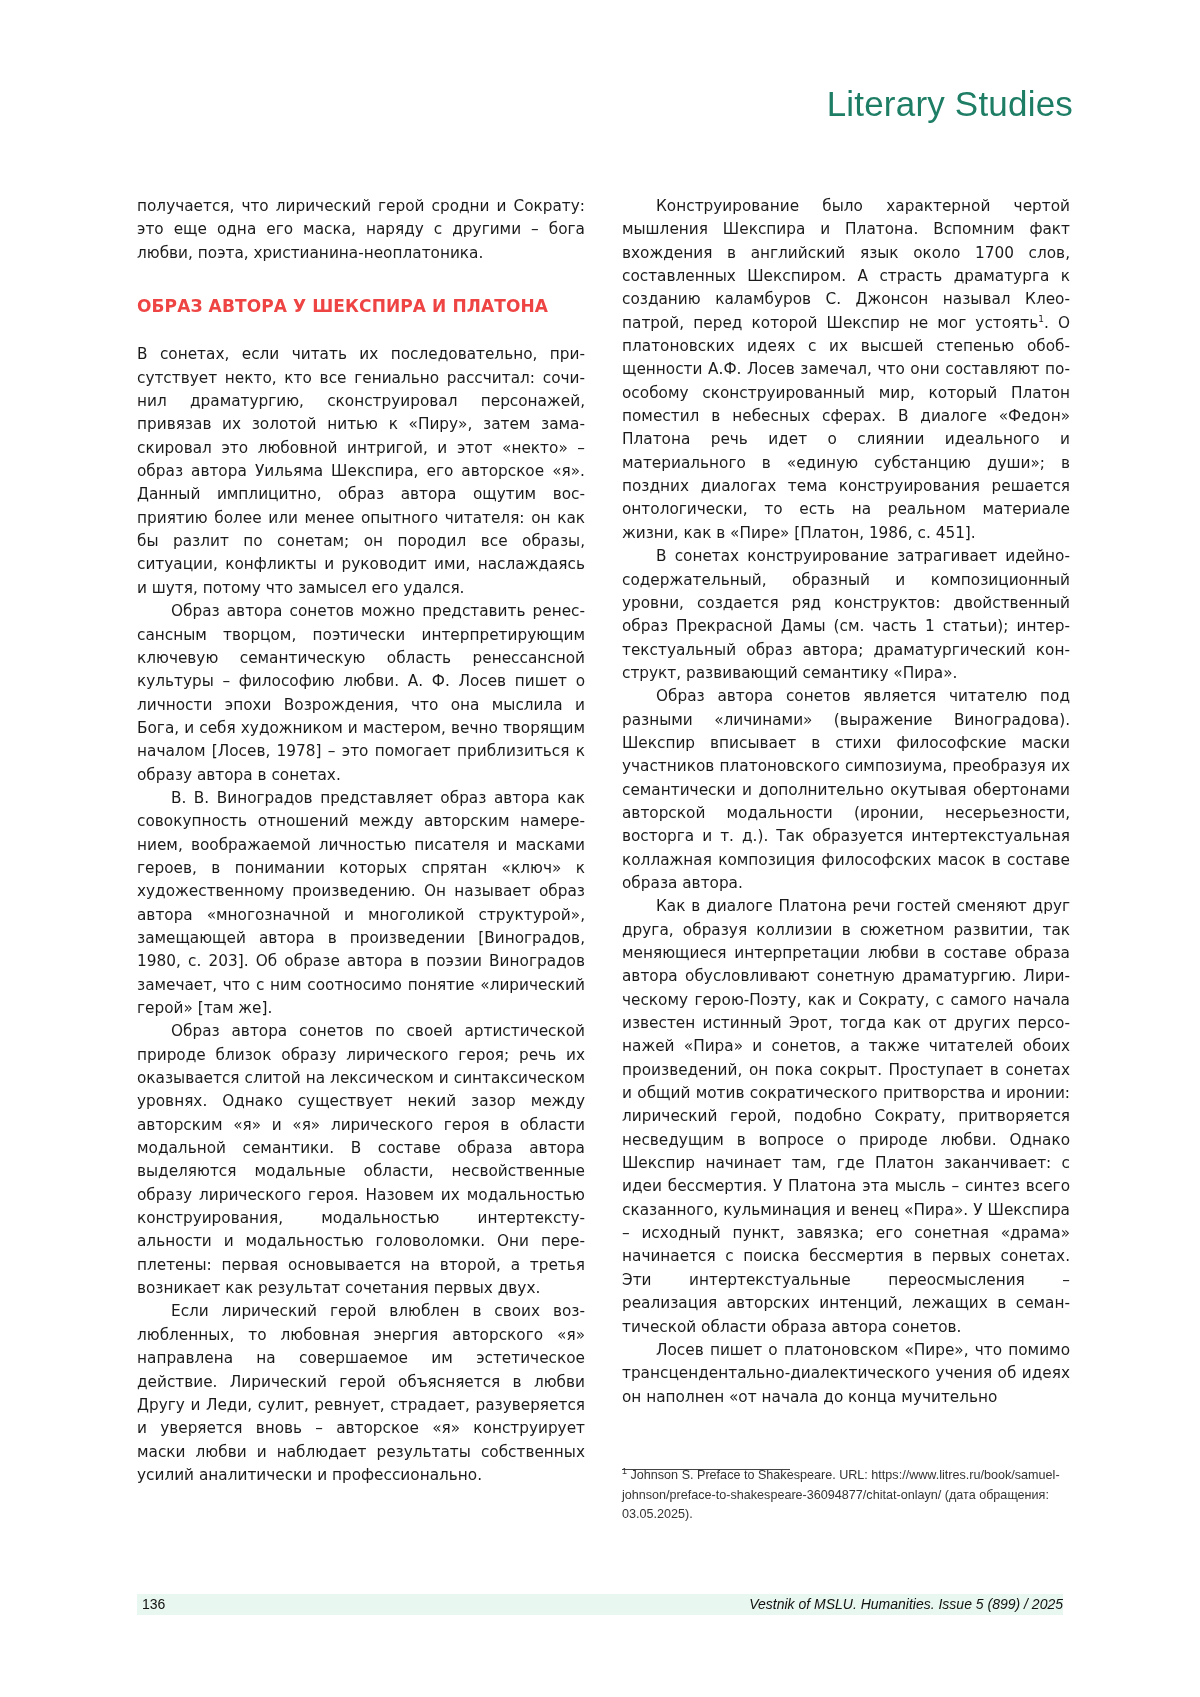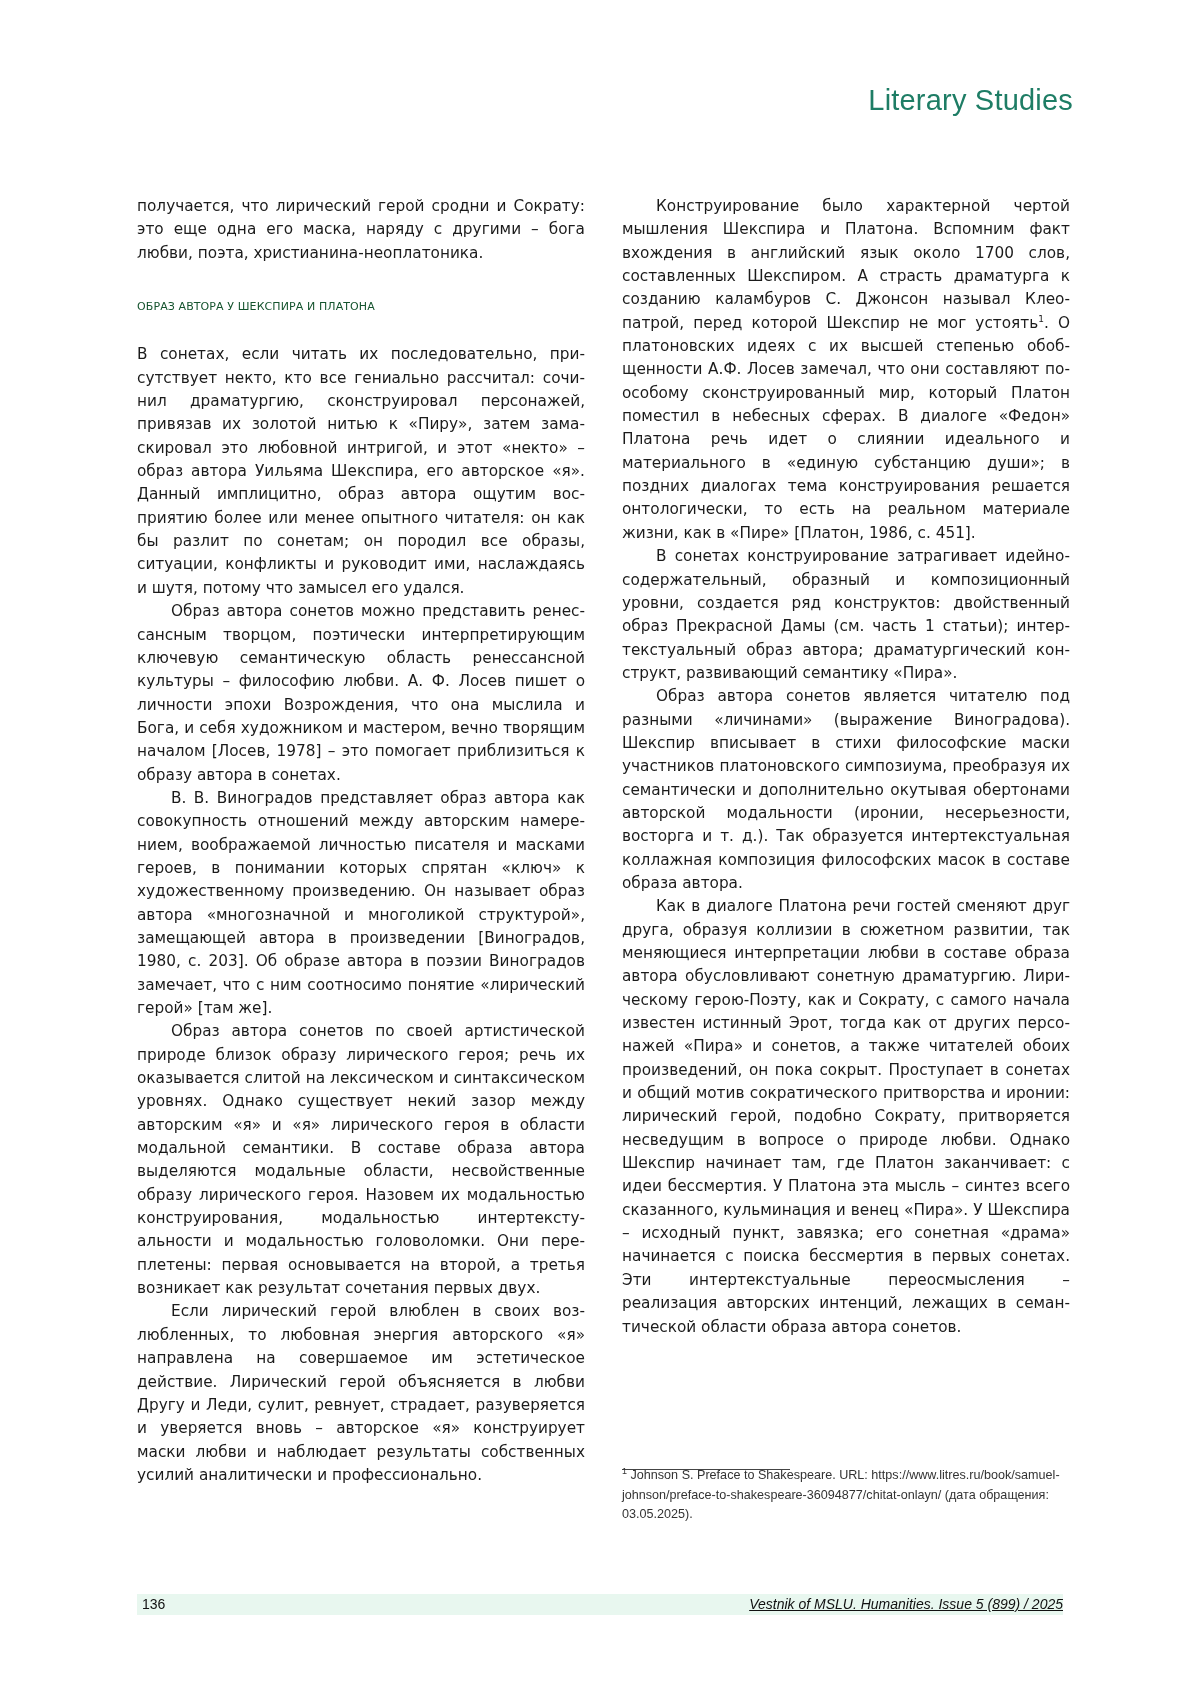--- a/index.html
+++ b/index.html
@@ -1,52 +1,52 @@
 <!DOCTYPE html>
 <html><head>
 <meta charset="utf-8">
 <style>
   html, body { margin: 0; padding: 0; background: #ffffff; }
   body { width: 1200px; height: 1697px; position: relative; overflow: hidden; }
   .section-label {
     position: absolute; right: 127px; top: 84px;
-    font-family: "Liberation Sans", sans-serif; font-size: 29px; color: #1e7d65;
+    font-family: "Liberation Sans", sans-serif; font-size: 35px; color: #1e7d65;
     letter-spacing: 0.2px;
   }
   .col {
     position: absolute; top: 195px; width: 448px;
     font-family: "DejaVu Sans", sans-serif; font-size: 15.3px; line-height: 23.35px;
     color: #1b1b1b; text-align: justify; hyphens: manual;
   }
   .col-left { left: 137px; }
   .col-right { left: 622px; }
   .col p { margin: 0; }
   .col p.indent { text-indent: 34px; }
   .heading {
-    font-family: "DejaVu Sans", sans-serif; font-weight: normal; color: #14532d;
-    font-size: 11px; margin: 30px 0 25px 0 !important; letter-spacing: 0.1px;
+    font-family: "DejaVu Sans", sans-serif; font-weight: bold; color: #ef4444;
+    font-size: 17px; margin: 30px 0 25px 0 !important; letter-spacing: 0.1px;
   }
   sup { font-size: 9px; line-height: 0; vertical-align: super; }
   .footnote-rule {
     position: absolute; left: 622px; top: 1469px; width: 168px; height: 1px; background: #444;
   }
   .footnote {
     position: absolute; left: 622px; top: 1466px; width: 448px;
     font-family: "Liberation Sans", sans-serif; font-size: 12.6px; line-height: 19.5px; color: #333;
   }
   .footer-band {
     position: absolute; left: 137px; top: 1594px; width: 926px; height: 21px; background: #e8f7ef;
   }
   .page-number {
     position: absolute; left: 142px; top: 1594px; font-family: "Liberation Sans", sans-serif;
     font-size: 14px; line-height: 21px; color: #111;
   }
   .journal-title {
     position: absolute; right: 137px; top: 1594px; font-family: "Liberation Sans", sans-serif;
-    font-style: italic; font-size: 14px; line-height: 21px; color: #111; text-decoration: underline;
+    font-style: italic; font-size: 14px; line-height: 21px; color: #111;
   }
 </style>
 </head>
 <body>
 
 <div class="section-label">Literary Studies</div>
 
 <div class="col col-left">
   <p>получается, что лирический герой сродни и Сокра­ту: это еще одна его маска, наряду с другими – бога любви, поэта, христианина-неоплатоника.</p>
   <p class="heading">ОБРАЗ АВТОРА У ШЕКСПИРА И ПЛАТОНА</p>
@@ -55,20 +55,21 @@
   <p class="indent">В. В. Виноградов представляет образ автора как совокупность отношений между авторским намере­нием, воображаемой личностью писателя и маска­ми героев, в понимании которых спрятан «ключ» к художественному произведению. Он называет образ автора «многозначной и многоликой структу­рой», замещающей автора в произведении [Вино­градов, 1980, с. 203]. Об образе автора в поэзии Виноградов замечает, что с ним соотносимо поня­тие «лирический герой» [там же].</p>
   <p class="indent">Образ автора сонетов по своей артистической природе близок образу лирического героя; речь их оказывается слитой на лексическом и синтаксиче­ском уровнях. Однако существует некий зазор меж­ду авторским «я» и «я» лирического героя в обла­сти модальной семантики. В составе образа автора выделяются модальные области, несвойственные образу лирического героя. Назовем их модально­стью конструирования, модальностью интертексту­альности и модальностью головоломки. Они пере­плетены: первая основывается на второй, а третья возникает как результат сочетания первых двух.</p>
   <p class="indent">Если лирический герой влюблен в своих воз­любленных, то любовная энергия авторского «я» направлена на совершаемое им эстетическое действие. Лирический герой объясняется в любви Другу и Леди, сулит, ревнует, страдает, разуверяет­ся и уверяется вновь – авторское «я» конструирует маски любви и наблюдает результаты собственных усилий аналитически и профессионально.</p>
 </div>
 
 <div class="col col-right">
   <p class="indent"><span>Конструирование было характерной чертой мышления Шекспира и Платона. Вспомним факт вхождения в английский язык около 1700 слов, составленных Шекспиром. А страсть драматурга к созданию каламбуров С. Джонсон называл Клео­патрой, перед которой Шекспир не мог устоять</span><sup>1</sup><span>. О платоновских идеях с их высшей степенью обоб­щенности А.Ф. Лосев замечал, что они составляют по-особому сконструированный мир, который Платон поместил в небесных сферах. В диалоге «Федон» Платона речь идет о слиянии идеального и материального в «единую субстанцию души»; в поздних диалогах тема конструирования решает­ся онтологически, то есть на реальном материале жизни, как в «Пире» [Платон, 1986, с. 451].</span></p>
   <p class="indent">В сонетах конструирование затрагивает идей­но-содержательный, образный и композиционный уровни, создается ряд конструктов: двойственный образ Прекрасной Дамы (см. часть 1 статьи); интер­текстуальный образ автора; драматургический кон­структ, развивающий семантику «Пира».</p>
   <p class="indent">Образ автора сонетов является читателю под разными «личинами» (выражение Виноградова). Шекспир вписывает в стихи философские маски участников платоновского симпозиума, преобразуя их семантически и дополнительно окутывая обер­тонами авторской модальности (иронии, несерьез­ности, восторга и т. д.). Так образуется интертексту­альная коллажная композиция философских масок в составе образа автора.</p>
   <p class="indent">Как в диалоге Платона речи гостей сменяют друг друга, образуя коллизии в сюжетном развитии, так меняющиеся интерпретации любви в составе образа автора обусловливают сонетную драматургию. Лири­ческому герою-Поэту, как и Сократу, с самого начала известен истинный Эрот, тогда как от других персо­нажей «Пира» и сонетов, а также читателей обоих произведений, он пока сокрыт. Проступает в сонетах и общий мотив сократического притворства и иро­нии: лирический герой, подобно Сократу, притво­ряется несведущим в вопросе о природе любви. Однако Шекспир начинает там, где Платон заканчи­вает: с идеи бессмертия. У Платона эта мысль – син­тез всего сказанного, кульминация и венец «Пира». У Шекспира – исходный пункт, завязка; его сонетная «драма» начинается с поиска бессмертия в первых сонетах. Эти интертекстуальные переосмысления – реализация авторских интенций, лежащих в семан­тической области образа автора сонетов.</p>
+  <p class="indent">Лосев пишет о платоновском «Пире», что поми­мо трансцендентально-диалектического учения об идеях он наполнен «от начала до конца мучительно</p>
 </div>
 
 <div class="footnote-rule"></div>
 <div class="footnote">
   <sup>1</sup><span> Johnson S. Preface to Shakespeare. URL: https://www.litres.ru/book/samuel-johnson/preface-to-shakespeare-36094877/chitat-onlayn/ (дата обращения: 03.05.2025).</span>
 </div>
 
 <div class="footer-band"></div>
 <div class="page-number">136</div>
 <div class="journal-title">Vestnik of MSLU. Humanities. Issue 5 (899) / 2025</div>

